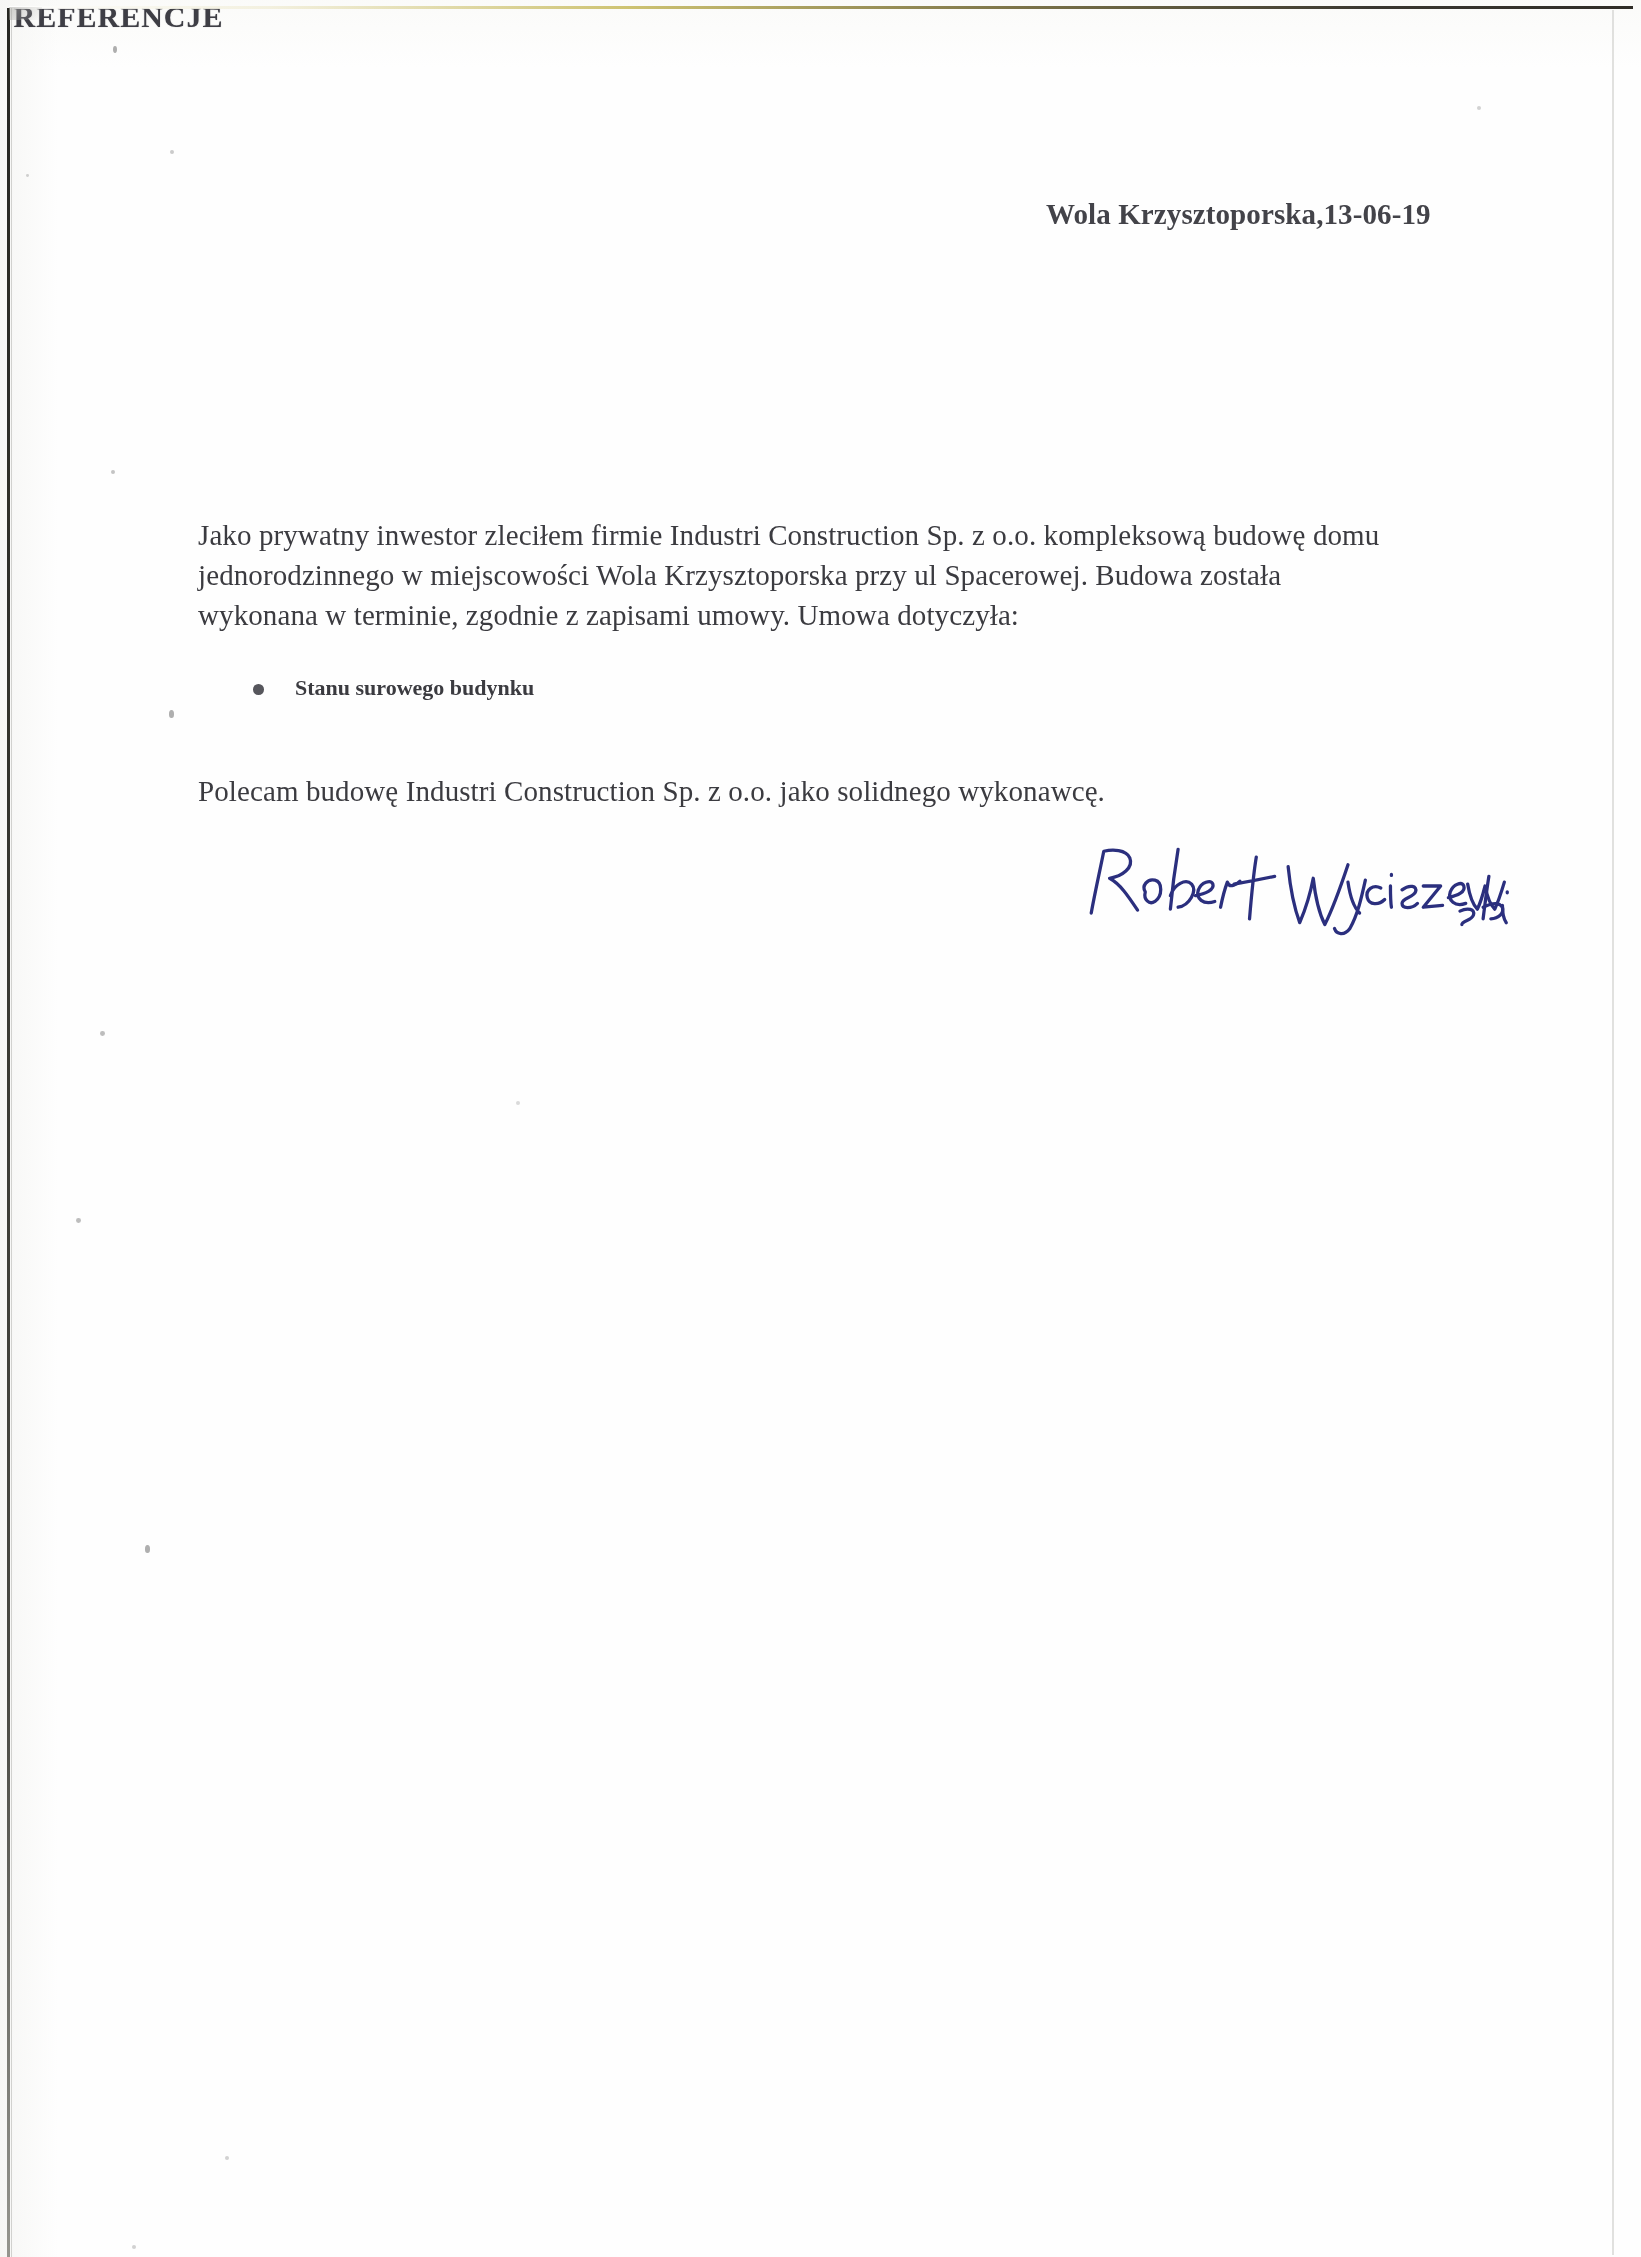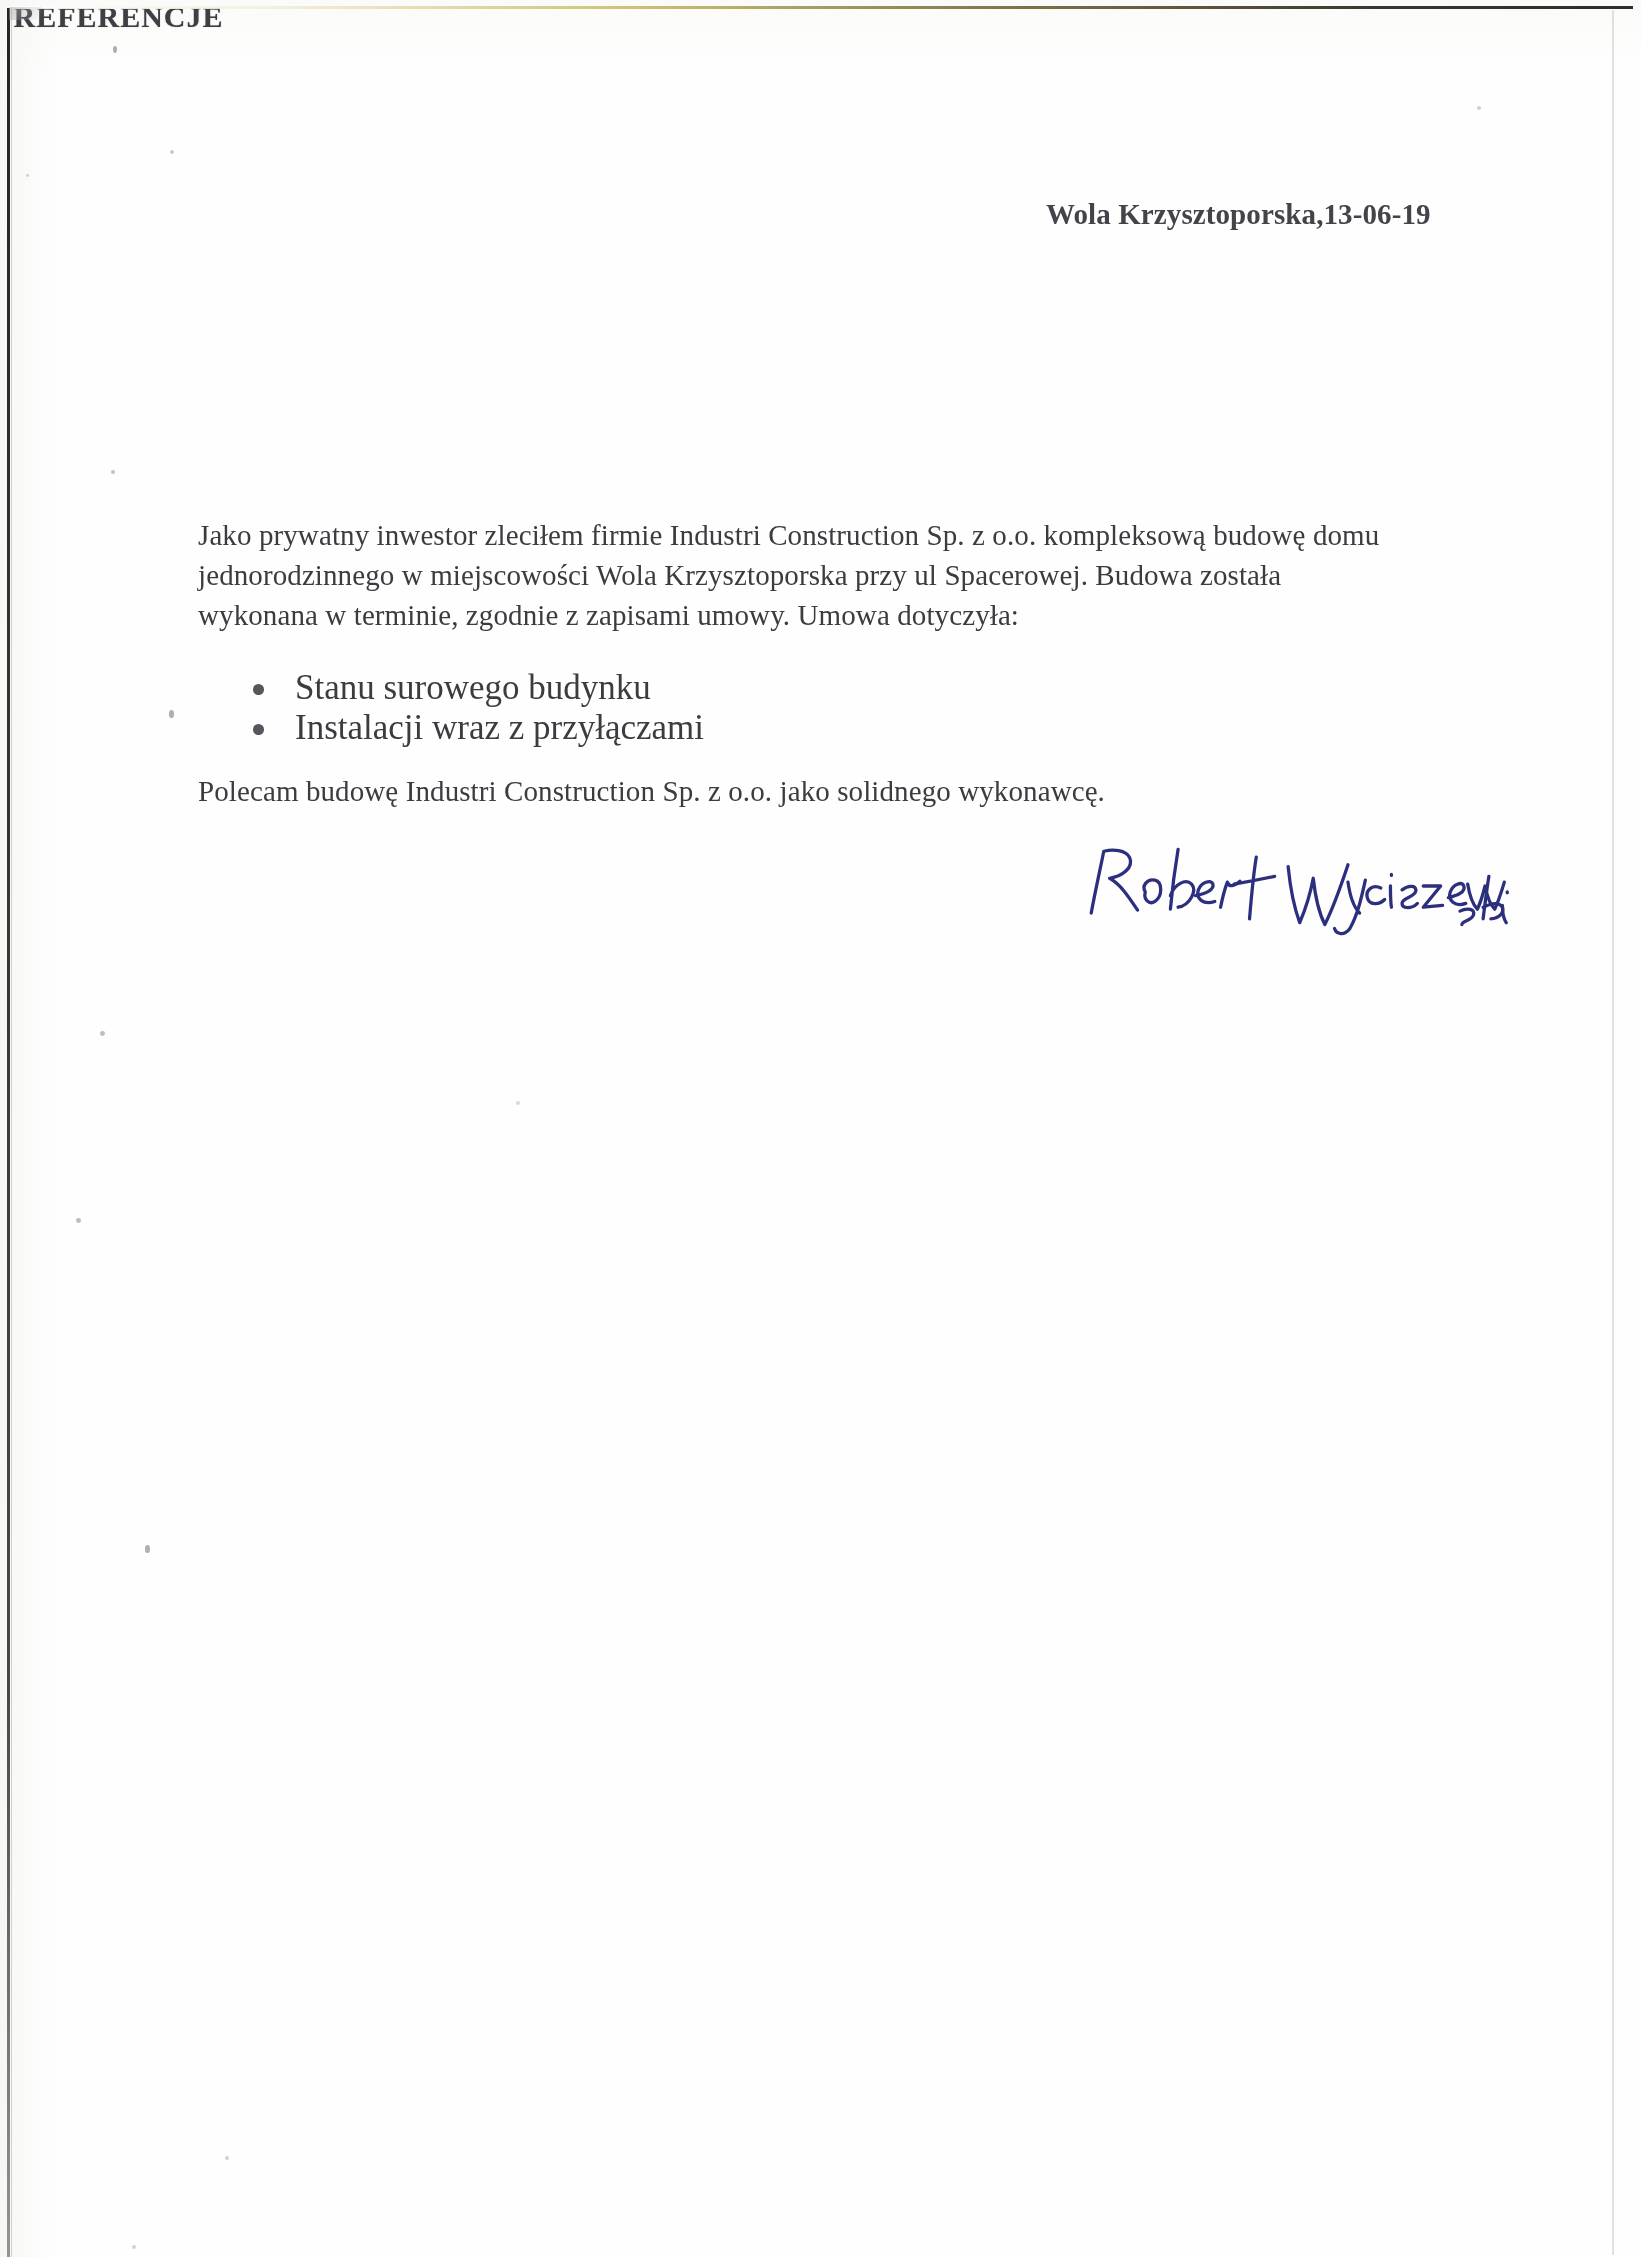--- a/index.html
+++ b/index.html
@@ -110,23 +110,24 @@
     left: 198px;
     top: 668px;
     width: 869px;
     margin: 0;
     padding: 0;
     list-style: none;
   }
   #bullet-list li {
     position: relative;
     padding-left: 97px;
-    font-size: 35px;
+    font-size: 22px;
     line-height: 40px;
     color: #3b3b40;
+    font-weight: bold;
   }
   #bullet-list li .bullet-dot {
     position: absolute;
     left: 55px;
     top: 16.4px;
     width: 10.6px;
     height: 10.6px;
     background: #56565c;
     border-radius: 50%;
   }
@@ -178,24 +179,20 @@
     <span class="title-inner">REFERENCJE</span>
   </div>
 
   <div class="doc-text" id="body-paragraph">Jako prywatny inwestor zleciłem firmie Industri Construction Sp. z o.o. kompleksową budowę domu jednorodzinnego w miejscowości Wola Krzysztoporska przy ul Spacerowej. Budowa została wykonana w terminie, zgodnie z zapisami umowy. Umowa dotyczyła:</div>
 
   <ul id="bullet-list">
     <li>
       <span class="bullet-dot"></span>
       <span>Stanu surowego budynku</span>
     </li>
-    <li>
-      <span class="bullet-dot"></span>
-      <span>Instalacji wraz z przyłączami</span>
-    </li>
   </ul>
 
   <div class="doc-text" id="closing-line">Polecam budowę Industri Construction Sp. z o.o. jako solidnego wykonawcę.</div>
 
   <div id="signature">
 
     <svg viewBox="0 0 460 120" xmlns="http://www.w3.org/2000/svg" fill="none" stroke="#2b2f7e" stroke-width="3.4" stroke-linecap="round" stroke-linejoin="round">
 
       <path d="M22,88 C26,66 31,44 35,24 C44,22 58,22 62,31 C66,41 54,50 41,52 C52,58 60,70 70,85"></path>
 

